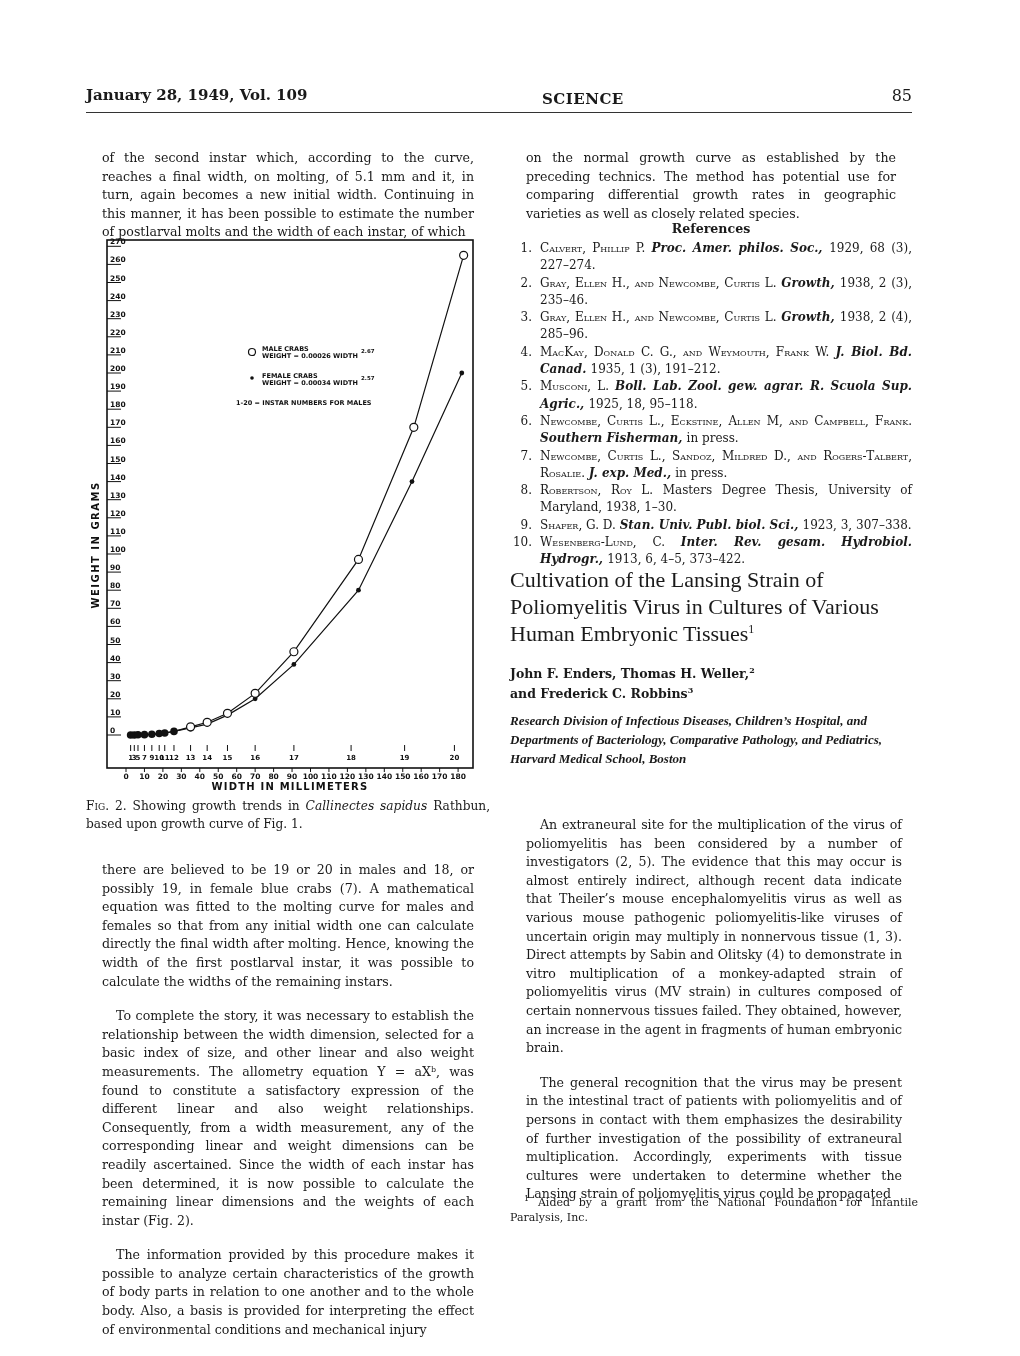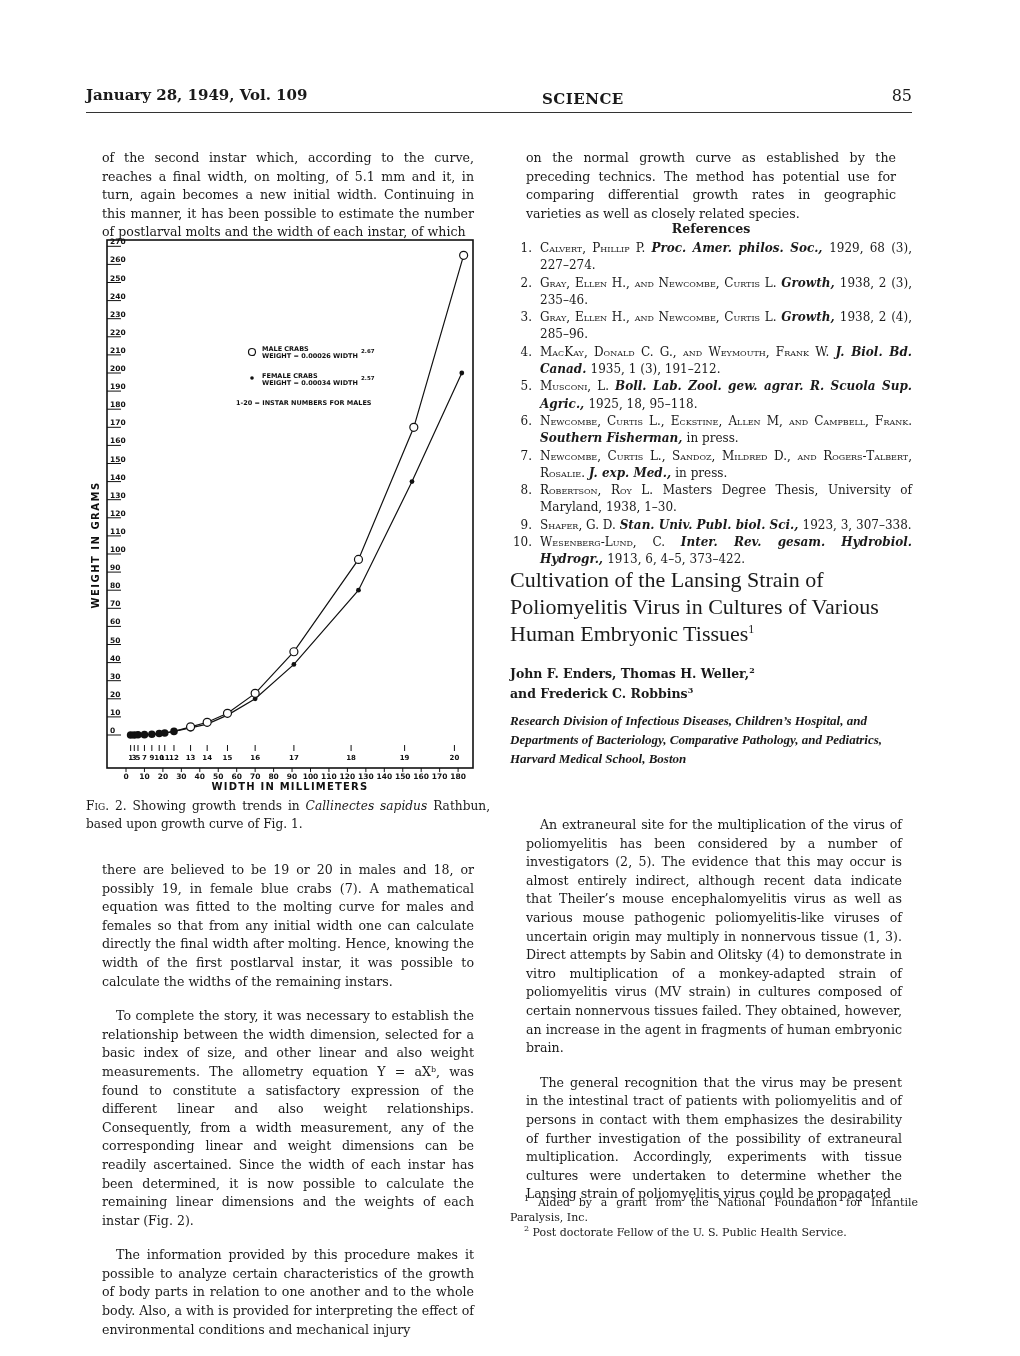--- a/index.html
+++ b/index.html
@@ -214,21 +214,21 @@
     </svg>
 </div>
 
 <div class="caption">
   <span class="sc">Fig. 2.</span><span> Showing growth trends in </span><i>Callinectes sapidus</i><span> Rathbun, based upon growth curve of Fig. 1.</span>
 </div>
 
 <div class="col" id="leftBot">
   <p>there are believed to be 19 or 20 in males and 18, or possibly 19, in female blue crabs (7). A mathematical equation was fitted to the molting curve for males and females so that from any initial width one can calculate directly the final width after molting. Hence, knowing the width of the first postlarval instar, it was possible to calculate the widths of the remaining instars.</p>
   <p class="ind">To complete the story, it was necessary to establish the relationship between the width dimension, selected for a basic index of size, and other linear and also weight measurements. The allometry equation Y = aXᵇ, was found to constitute a satisfactory expression of the different linear and also weight relationships. Consequently, from a width measurement, any of the corresponding linear and weight dimensions can be readily ascertained. Since the width of each instar has been determined, it is now possible to calculate the remaining linear dimensions and the weights of each instar (Fig. 2).</p>
-  <p class="ind">The information provided by this procedure makes it possible to analyze certain characteristics of the growth of body parts in relation to one another and to the whole body. Also, a with is provided for interpreting the effect of environmental conditions and mechanical injury</p>
+  <p class="ind">The information provided by this procedure makes it possible to analyze certain characteristics of the growth of body parts in relation to one another and to the whole body. Also, a basis is provided for interpreting the effect of environmental conditions and mechanical injury</p>
 </div>
 
 <div class="col" id="rightTop">
   <p>on the normal growth curve as established by the preceding technics. The method has potential use for comparing differential growth rates in geographic varieties as well as closely related species.</p>
 </div>
 
 <div class="refs-title">References</div>
 <div class="refs" id="refs">
     <div class="ref"><span class="n">1.</span><span class="sc">Calvert, Phillip P. </span><i style="font-weight: bold;">Proc. Amer. philos. Soc., </i><span>1929, 68 (3), 227–274.</span></div>
     <div class="ref"><span class="n">2.</span><span class="sc">Gray, Ellen H., and Newcombe, Curtis L. </span><i style="font-weight: bold;">Growth, </i><span>1938, 2 (3), 235–46.</span></div>
@@ -251,14 +251,13 @@
 
 <div class="affil">Research Division of Infectious Diseases, Children’s Hospital, and Departments of Bacteriology, Comparative Pathology, and Pediatrics, Harvard Medical School, Boston</div>
 
 <div class="col" id="rightBody">
   <p class="ind">An extraneural site for the multiplication of the virus of poliomyelitis has been considered by a number of investigators (2, 5). The evidence that this may occur is almost entirely indirect, although recent data indicate that Theiler’s mouse encephalomyelitis virus as well as various mouse pathogenic poliomyelitis-like viruses of uncertain origin may multiply in nonnervous tissue (1, 3). Direct attempts by Sabin and Olitsky (4) to demonstrate in vitro multiplication of a monkey-adapted strain of poliomyelitis virus (MV strain) in cultures composed of certain nonnervous tissues failed. They obtained, however, an increase in the agent in fragments of human embryonic brain.</p>
   <p class="ind">The general recognition that the virus may be present in the intestinal tract of patients with poliomyelitis and of persons in contact with them emphasizes the desirability of further investigation of the possibility of extraneural multiplication. Accordingly, experiments with tissue cultures were undertaken to determine whether the Lansing strain of poliomyelitis virus could be propagated</p>
 </div>
 
 <div class="foot" id="foot">
     <p style="text-indent: 14px;"><sup>1</sup><span> Aided by a grant from the National Foundation for Infantile Paralysis, Inc.</span></p>
-    <p style="text-indent: 14px;"><sup>2</sup><span> Post doctorate Fellow of the U. S. Public Health Service.</span></p>
   </div>
 
 </body></html>

